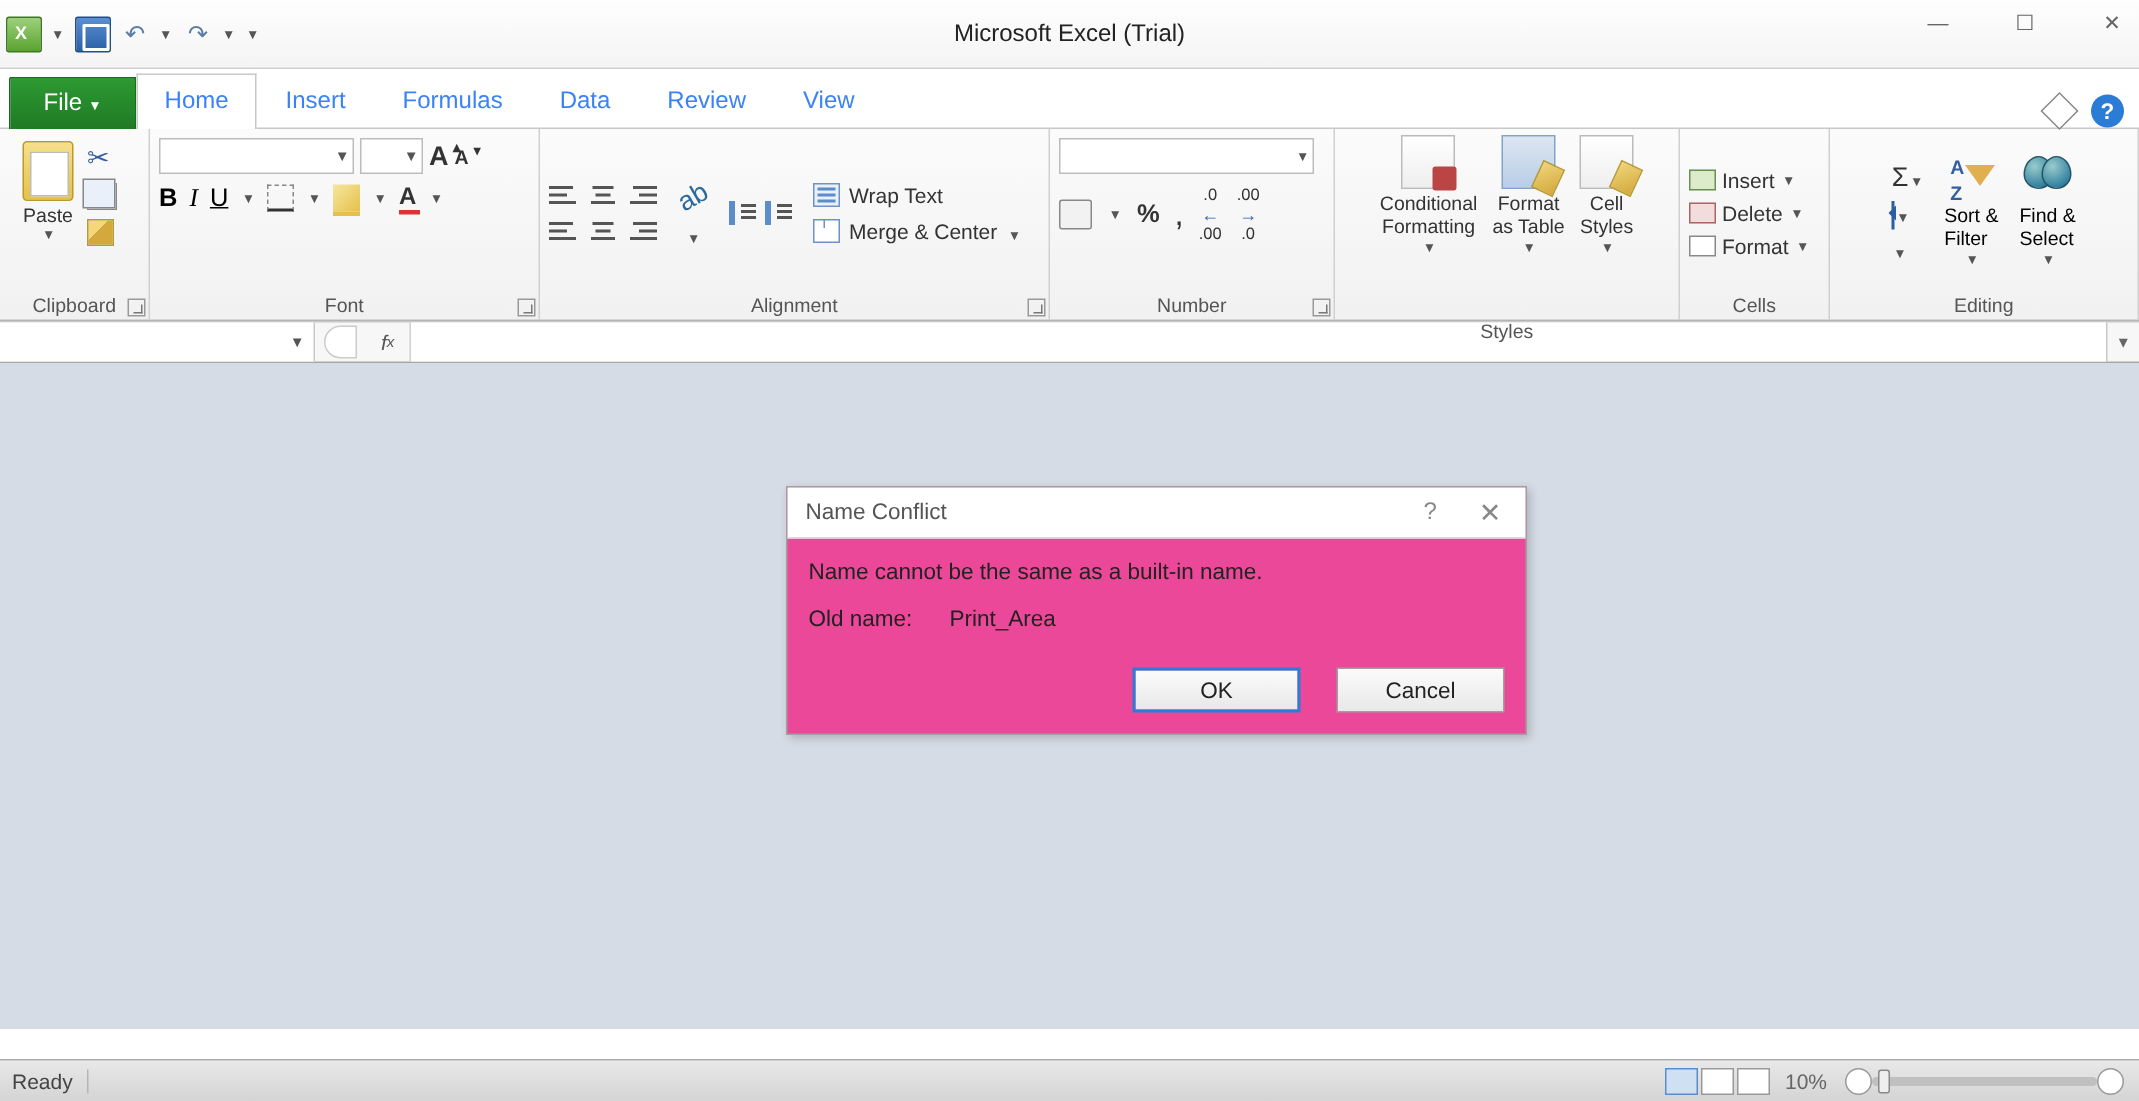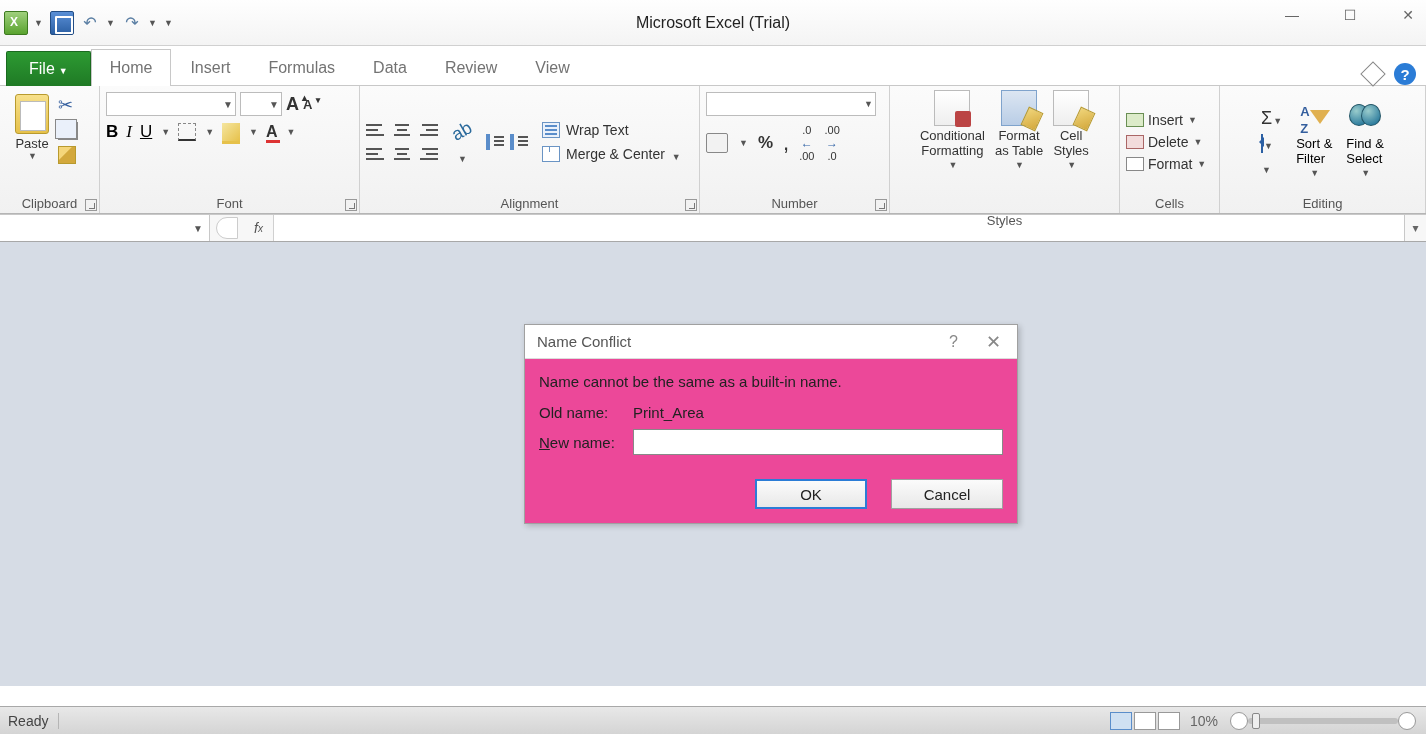--- a/index.html
+++ b/index.html
@@ -13,21 +13,21 @@
 .qat .save { width:24px; height:24px; background:linear-gradient(#5a8fd6,#2b5fa3); border:1px solid #224d85; border-radius:2px; position:relative;}
 .qat .save::after{content:"";position:absolute;top:4px;left:4px;width:14px;height:14px;border:2px solid #fff;border-radius:1px;}
 .qat .undo, .qat .redo { width:20px;height:20px; color:#5a7ea3; font-size:16px; display:flex;align-items:center;justify-content:center;}
 .qat .drop { width:10px;font-size:9px;color:#555;display:flex;align-items:center;}
 .title-text { position:absolute; left:0; right:0; text-align:center; font-size:16px; color:#222; pointer-events:none;}
 .winbtns { position:absolute; right:4px; top:4px; display:flex; gap:30px;}
 .winbtns span { width:28px; height:22px; display:flex; align-items:center; justify-content:center; color:#666; font-size:14px;}
 
 
 .tabrow { height: 40px; display:flex; align-items:flex-end; border-bottom:1px solid #c8c8c8; background:#fff;}
-.tab { padding:9px 18px; font-size:16px; color:#737373; cursor:default; border:1px solid transparent; border-bottom:none; position:relative; top:1px;}
+.tab { padding:9px 18px; font-size:16px; color:#3b82f6; cursor:default; border:1px solid transparent; border-bottom:none; position:relative; top:1px;}
 .tab.file { background:linear-gradient(#2d9a32,#1f7a25); color:#fff; border-color:#1a6a1f; border-radius:2px 2px 0 0; margin-left:6px; padding:8px 22px;}
 .tab.file .drop { font-size:9px; margin-left:4px;}
 .tab.active { background:#fff; border-color:#c8c8c8;}
 .helpicons { margin-left:auto; display:flex; align-items:center; gap:12px; padding-right:10px;}
 .helpicons .collapse { width:18px;height:18px;border:1px solid #888;transform:rotate(45deg);}
 .helpicons .q { width:22px;height:22px;border-radius:50%;background:#2b7cd6;color:#fff;display:flex;align-items:center;justify-content:center;font-weight:bold;font-size:15px;}
 
 
 .ribbon { height:128px; background:linear-gradient(#fbfbfb,#f1f1f1); border-bottom:1px solid #b5b5b5; display:flex;}
 .group { border-right:1px solid #d0d0d0; display:flex; flex-direction:column; padding:4px 6px 0 6px; position:relative;}
@@ -437,24 +437,20 @@
       <span>Name Conflict</span>
       <span class="q">?</span>
       <span class="x">✕</span>
     </div>
     <div class="dlg-body">
       <div class="dlg-msg">Name cannot be the same as a built-in name.</div>
       <div class="dlg-row">
         <span class="dlg-lbl">Old name:</span>
         <span class="dlg-val">Print_Area</span>
       </div>
-      <div class="dlg-row">
-        <span class="dlg-lbl underline-first">New name:</span>
-        <input class="dlg-input" type="text" value="" style="">
-      </div>
     </div>
     <div class="dlg-btns">
       <button class="dlg-btn ok">OK</button>
       <button class="dlg-btn">Cancel</button>
     </div>
   </div>
 </div>
 
 <div class="statusbar">
   <span class="status-left">Ready</span>

